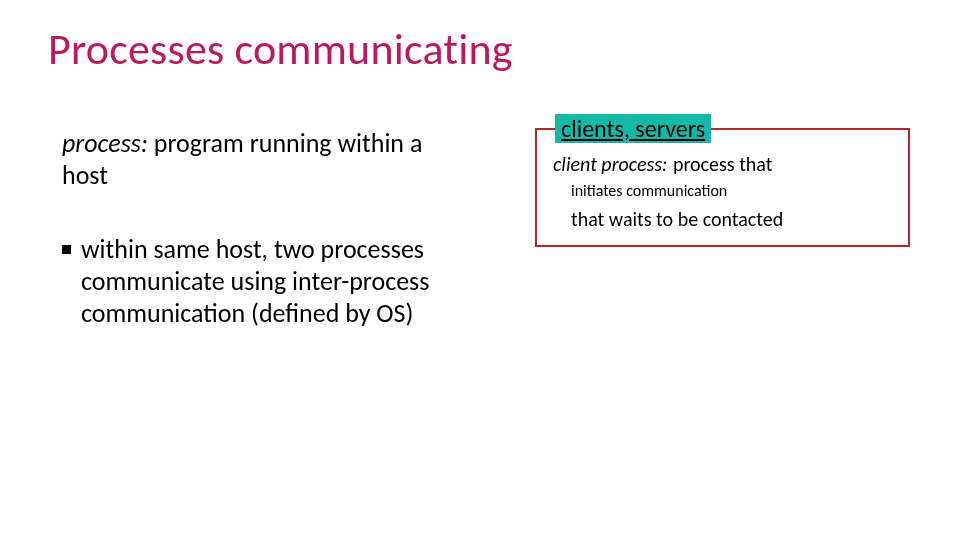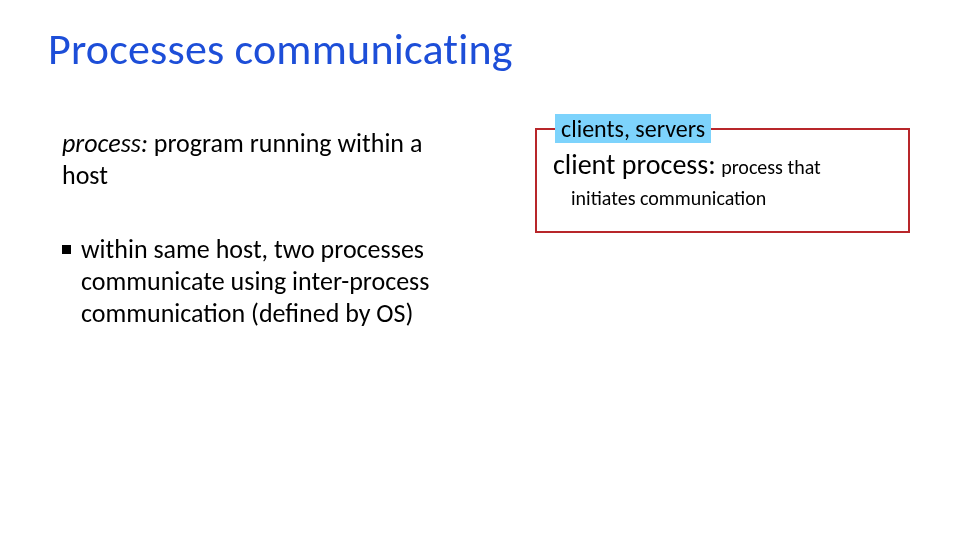--- a/index.html
+++ b/index.html
@@ -17,21 +17,21 @@
     width: 960px;
     height: 540px;
     box-sizing: border-box;
   }
   .title {
     position: absolute;
     left: 48px;
     top: 22px;
     font-size: 44px;
     font-weight: 400;
-    color: #1d4ed8;
+    color: #be185d;
     letter-spacing: 0.2px;
   }
   .left-col {
     position: absolute;
     left: 62px;
     top: 128px;
     width: 400px;
     font-size: 26px;
     line-height: 1.22;
   }
@@ -70,37 +70,39 @@
     position: relative;
     border: 2px solid #b8262a;
     padding: 18px 16px 14px 16px;
     margin-bottom: 26px;
     box-sizing: border-box;
   }
   .box-legend {
     position: absolute;
     top: -16px;
     left: 18px;
-    background: #7dd3fc;
+    background: #14b8a6;
     padding: 0 6px;
     font-size: 24px;
+    text-decoration: underline;
   }
   .cp-line {
     margin-bottom: 4px;
   }
   .cp-term {
-    font-size: 28px;
+    font-style: italic;
+    font-size: 20px;
   }
   .cp-desc {
     font-size: 20px;
     margin-top: 32px;
   }
   .cp-desc-block {
     padding-left: 18px;
-    font-size: 20px;
+    font-size: 16px;
     margin-bottom: 6px;
   }
   .sp-desc-block {
     padding-left: 18px;
     font-size: 20px;
   }
   .note-bullet {
     display: flex;
     font-size: 24px;
   }
@@ -136,17 +138,18 @@
   </div>
 
   <div class="right-col">
     <div class="box">
       <div class="box-legend">clients, servers</div>
       <div class="cp-line">
         <span class="cp-term">client process:</span>
         <span class="cp-desc">process that</span>
       </div>
       <div class="cp-desc-block">initiates communication</div>
+      <div class="sp-desc-block">that waits to be contacted</div>
     </div>
 
   </div>
 
 </div>
 
 </body></html>

